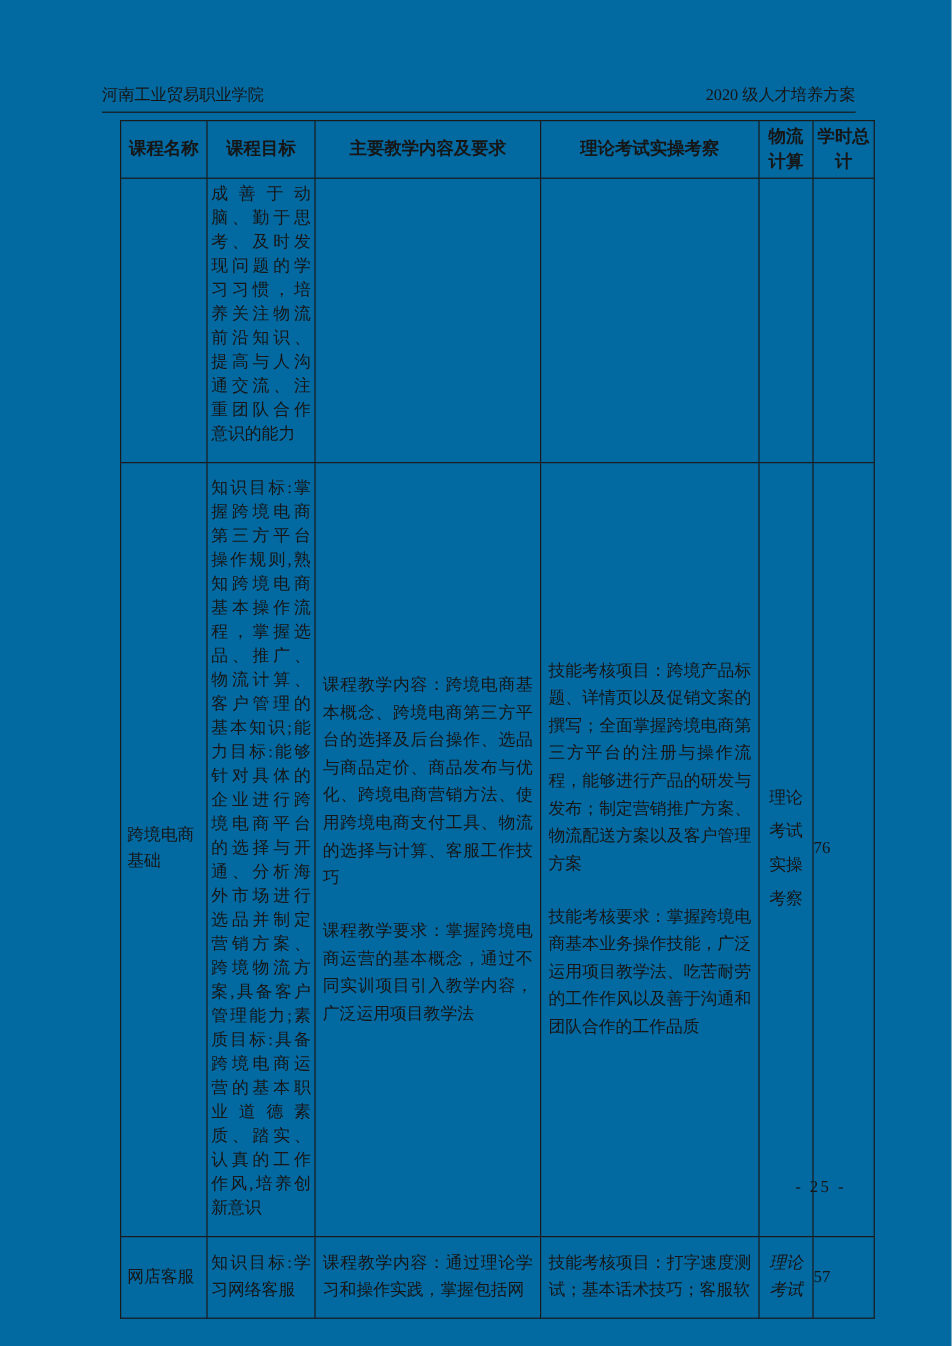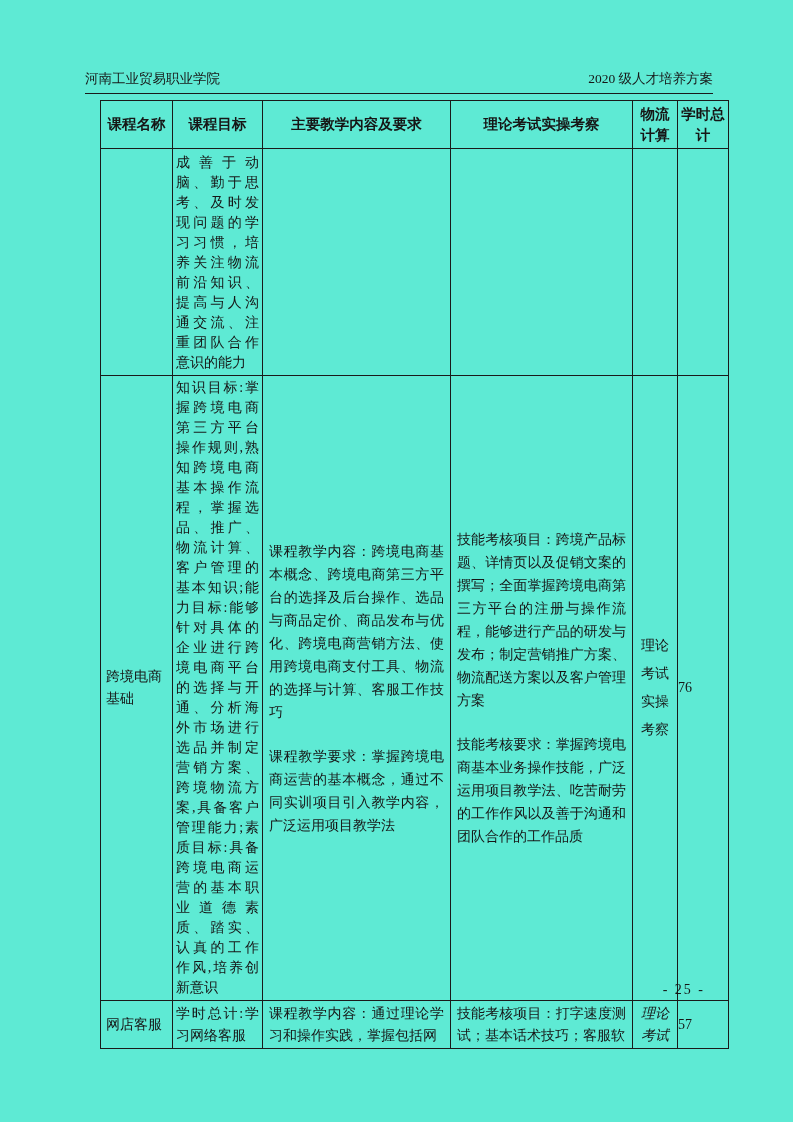--- a/index.html
+++ b/index.html
@@ -2,21 +2,21 @@
 <html><head>
 <meta charset="utf-8">
 <style>
   * { margin: 0; padding: 0; box-sizing: border-box; }
   html, body { background: #e9e9e9; }
   body { font-family: "Liberation Serif", "DejaVu Serif", serif; }
   .page {
     position: relative;
     width: 793px;
     height: 1122px;
-    background: #5eead4;
+    background: #0369a1;
     color: #161616;
     margin: 0 auto;
     overflow: hidden;
   }
   .page-header {
     position: absolute;
     left: 85px;
     top: 70px;
     width: 628px;
     display: flex;
@@ -49,21 +49,21 @@
   }
   tr.row-cont  td { height: 202px; }
   tr.row-main  td { height: 624px; }
   tr.row-cut   td { height: 44px; }
   td.cell-name {
     padding: 2px 5px;
     line-height: 22px;
     text-align: left;
   }
   td.cell-obj {
-    padding: 2px 3px;
+    padding: 12px 3px;
     line-height: 20px;
     text-align: justify;
     text-justify: inter-ideograph;
   }
   tr.row-cont td.cell-obj { vertical-align: top; padding-top: 4px; }
   td.cell-content, td.cell-assess {
     padding: 2px 6px;
     line-height: 23px;
     text-align: justify;
     text-justify: inter-ideograph;
@@ -142,21 +142,21 @@
           <div class="para">技能考核要求：掌握跨境电商基本业务操作技能，广泛运用项目教学法、吃苦耐劳的工作作风以及善于沟通和团队合作的工作品质</div>
         </td>
         <td class="cell-method">理论考试实操考察</td>
         <td class="cell-hours">76</td>
       </tr>
       <tr class="row-cut">
         <td class="cell-name">
           <div class="clip">网店客服</div>
         </td>
         <td class="cell-obj">
-          <div class="clip">学时总计:学习网络客服</div>
+          <div class="clip">知识目标:学习网络客服</div>
         </td>
         <td class="cell-content">
           <div class="clip">课程教学内容：通过理论学习和操作实践，掌握包括网</div>
         </td>
         <td class="cell-assess">
           <div class="clip">技能考核项目：打字速度测试；基本话术技巧；客服软</div>
         </td>
         <td class="cell-method">
           <div class="clip">理论考试</div>
         </td>

